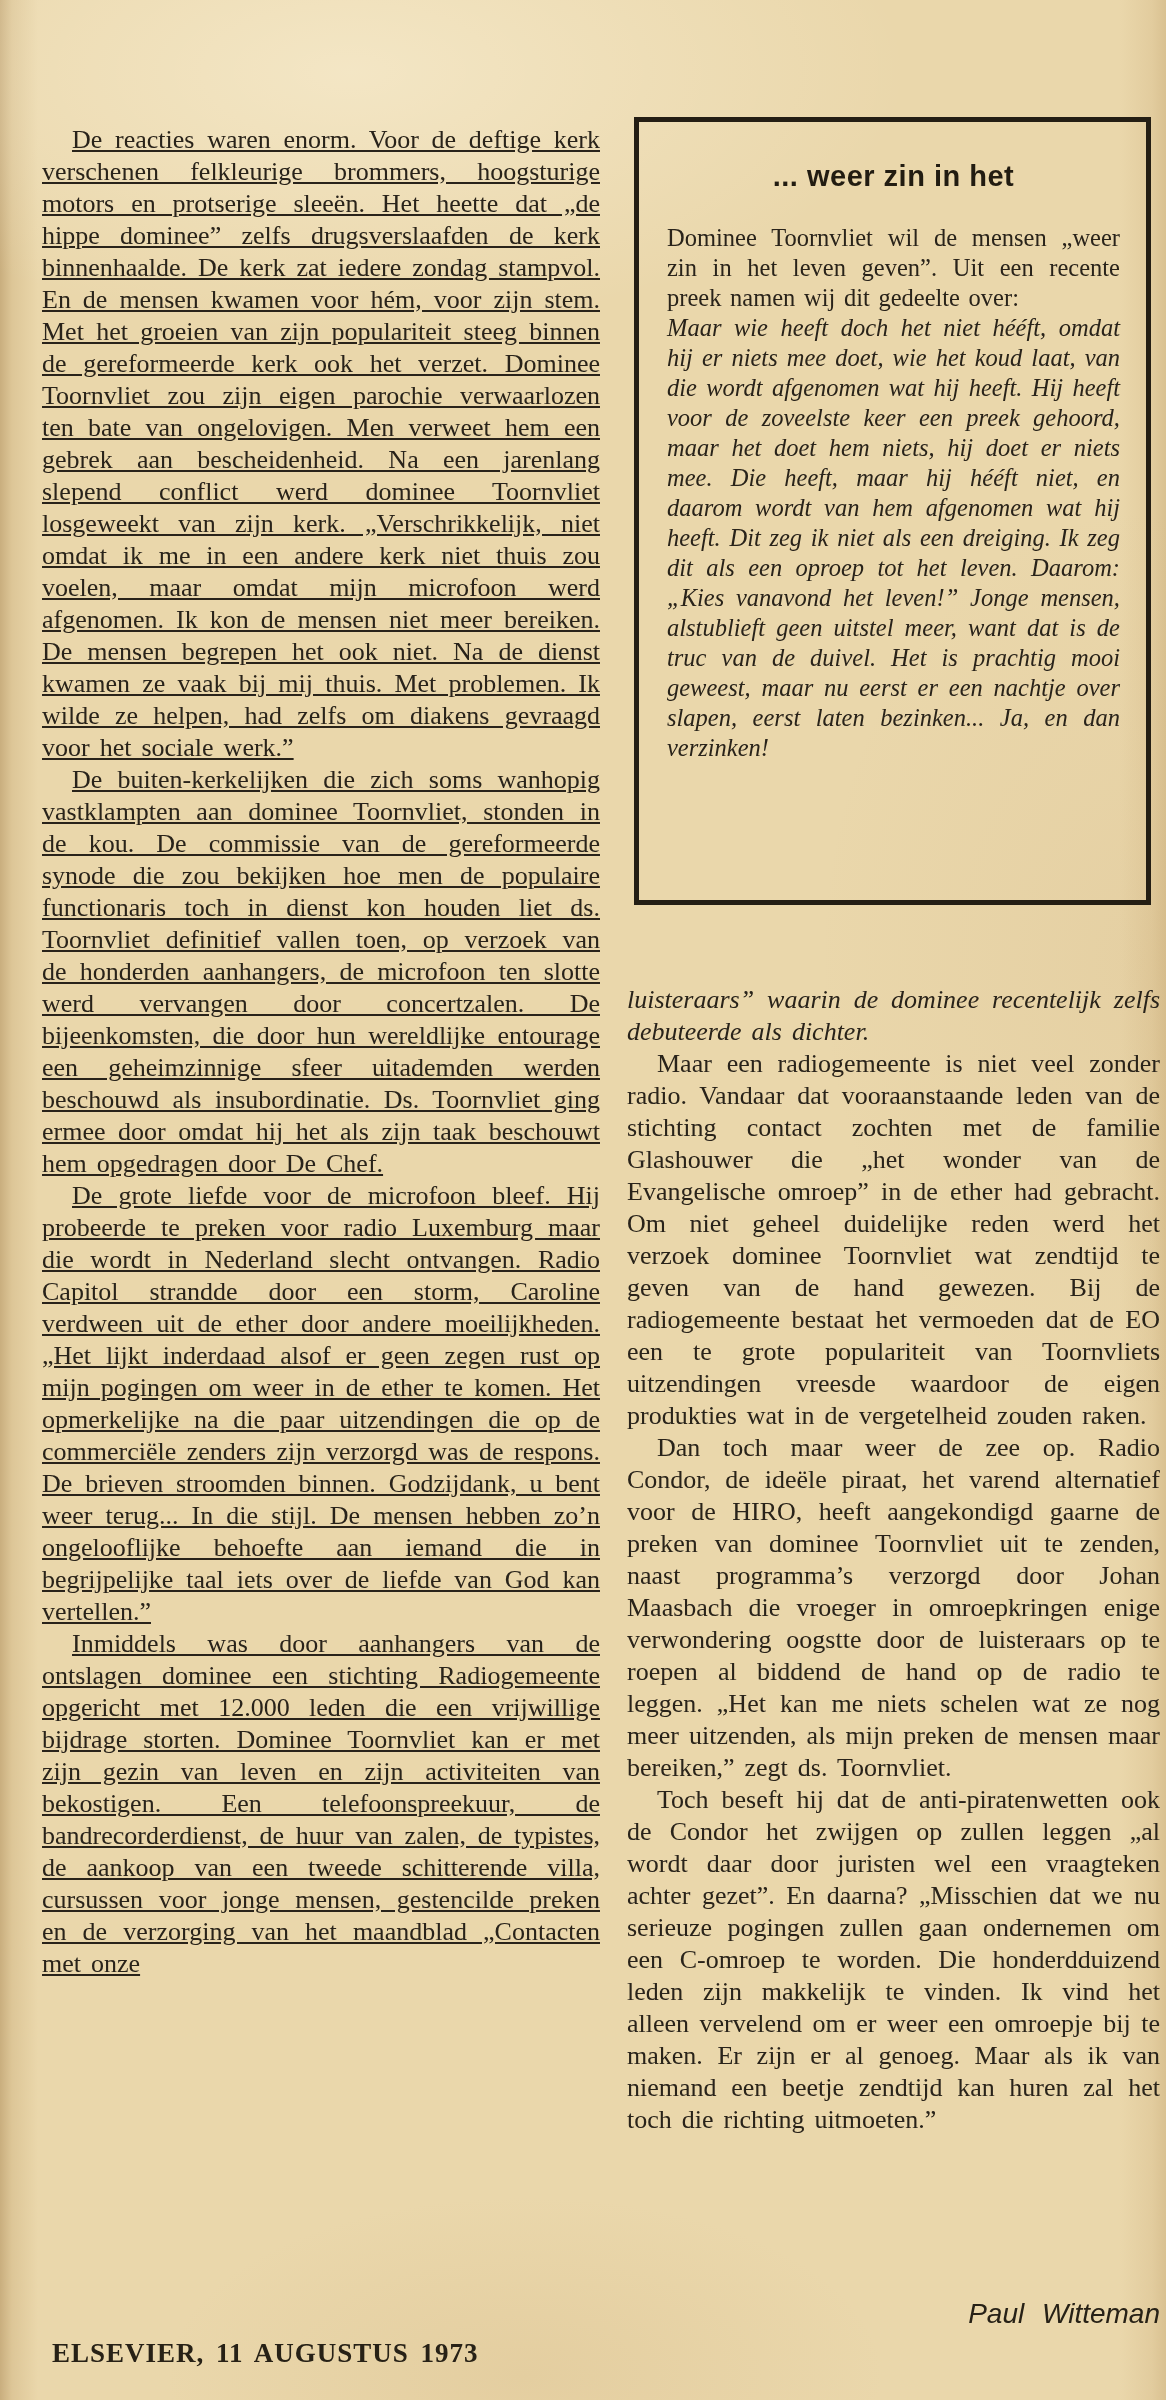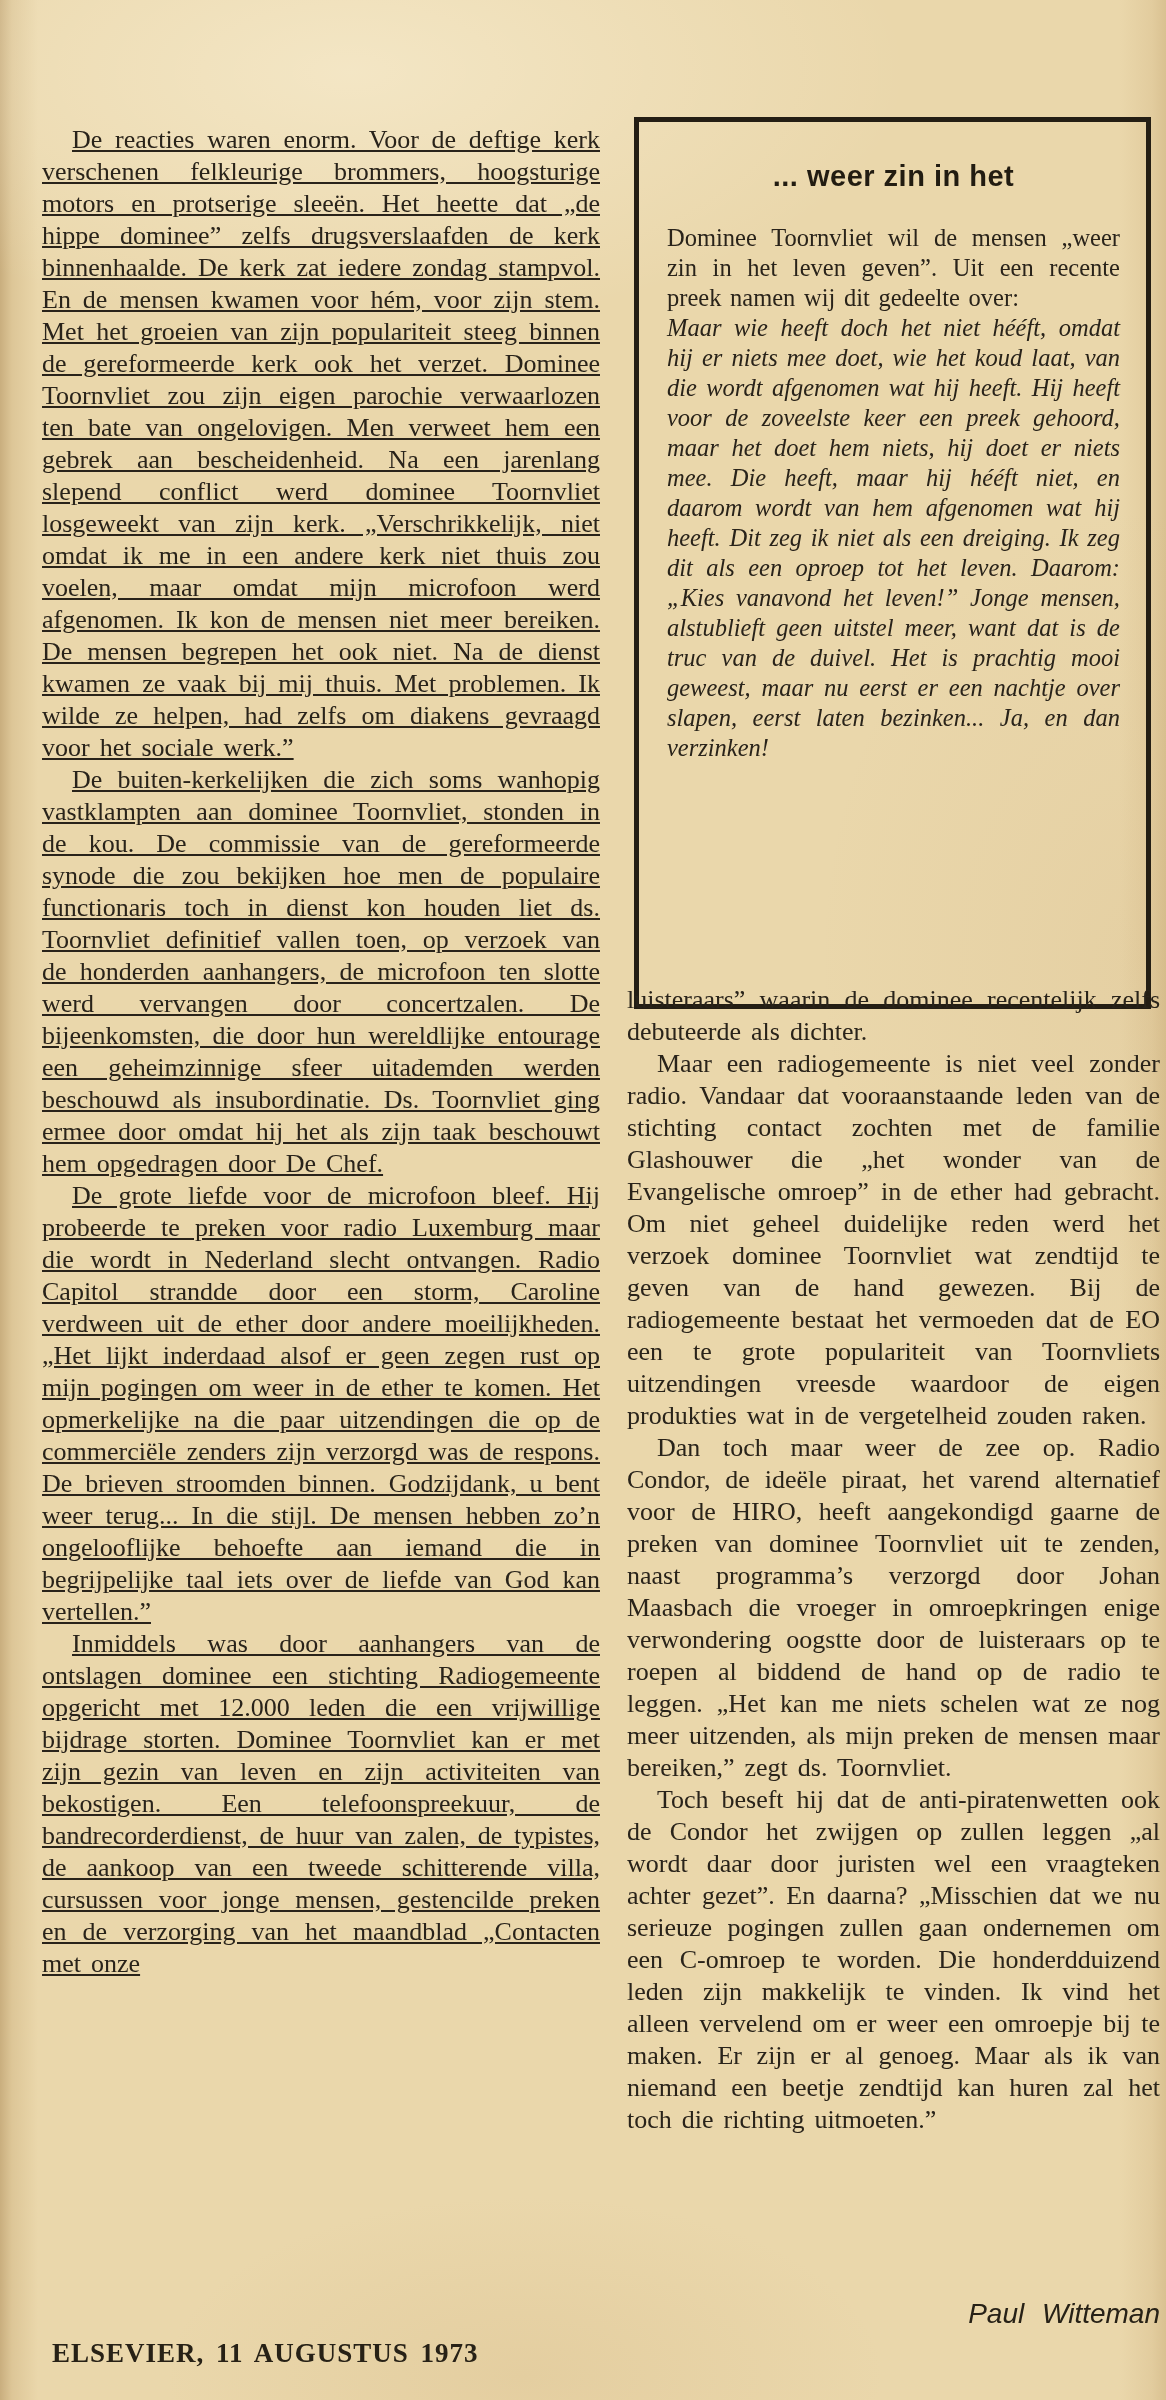--- a/index.html
+++ b/index.html
@@ -57,27 +57,27 @@
     width: 533px;
   }
   .page p {
     margin: 0;
     text-align: justify;
     font-size: 26px;
     line-height: 32px;
     text-indent: 30px;
     word-spacing: 3.5px;
   }
-  .page p.continuation { text-indent: 0; }
+  .page p.continuation { text-indent: 0; font-style: italic; }
 
   
   .quote-box {
     position: absolute;
     left: 634px; top: 117px;
-    width: 517px; height: 892px;
+    width: 517px; height: 788px;
     box-sizing: border-box;
     border: 5px solid #241e14;
     padding: 34px 26px 0 28px;
   }
   .box-title-line {
     text-align: center;
     font-family: "Liberation Sans", sans-serif;
     font-weight: bold;
     font-size: 29px;
     line-height: 41px;

